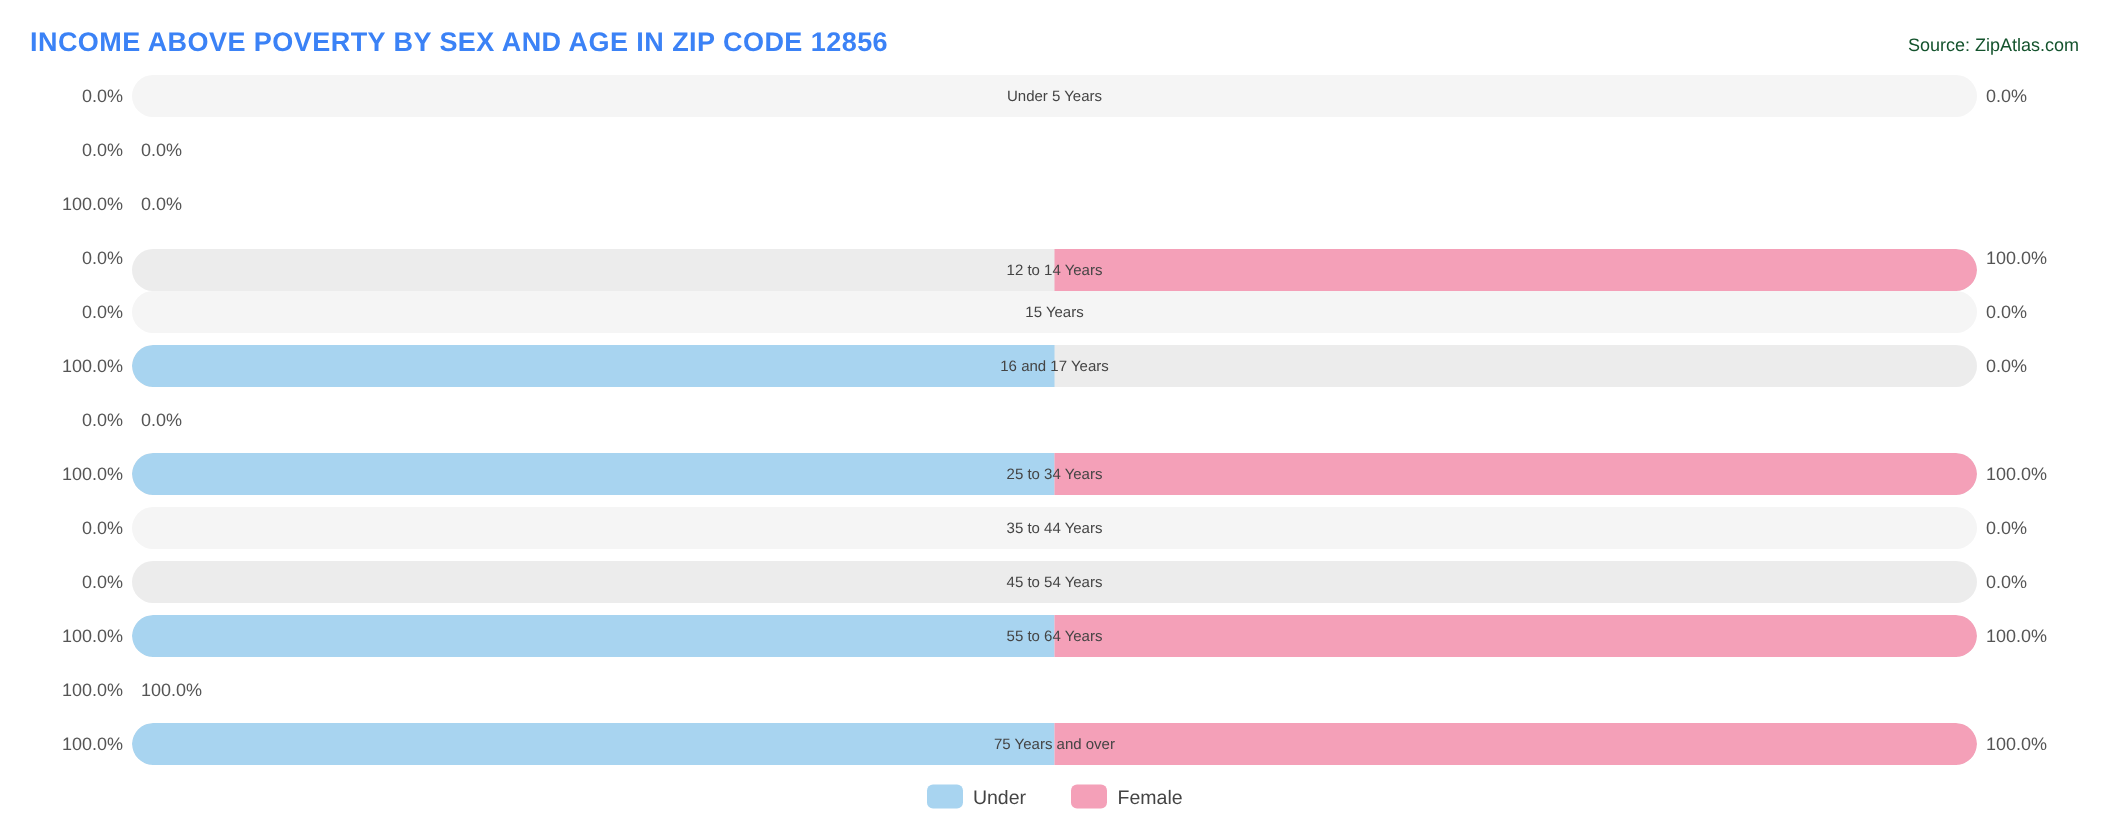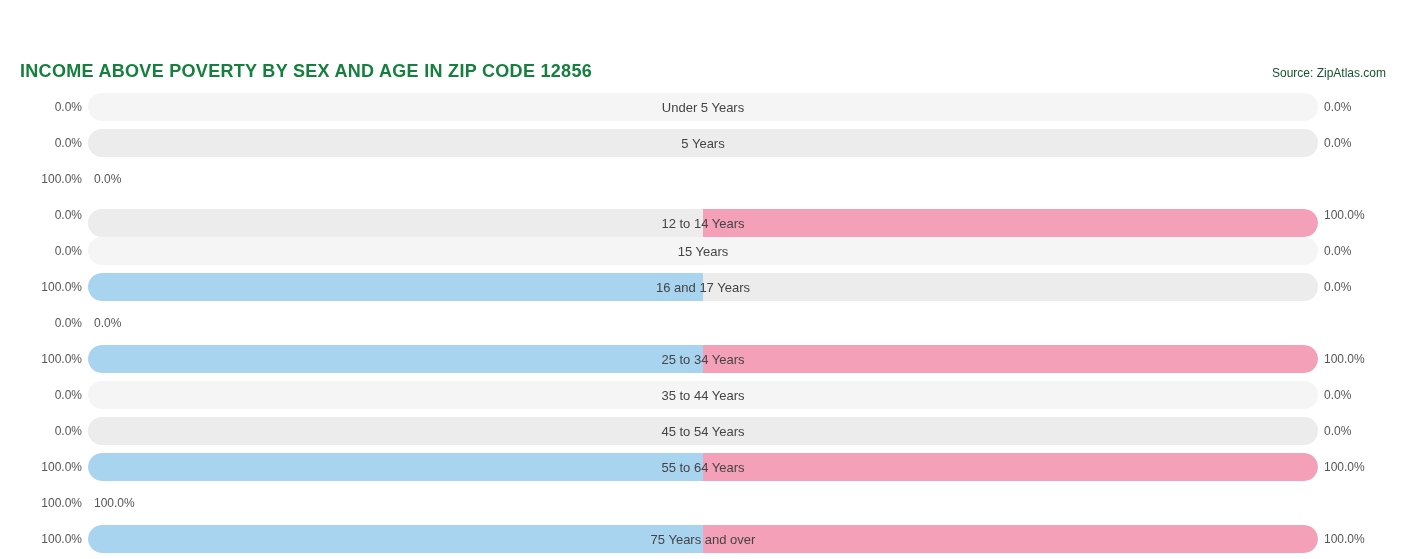--- a/index.html
+++ b/index.html
@@ -6,24 +6,23 @@
     body {
       background: #fff;
       font-family: Arial, sans-serif;
       width: 1406px;
       min-height: 559px;
       padding: 18px 20px 18px 20px;
     }
     .chart-title {
       font-size: 18px;
       font-weight: bold;
-      color: #15803d;
+      color: #3b82f6;
       margin-bottom: 6px;
       letter-spacing: 0.3px;
-      margin-top: 43px;
     }
     .source {
       font-size: 12px;
       color: #14532d;
       text-align: right;
       margin-top: -22px;
       margin-bottom: 10px;
     }
     .chart-container {
       width: 100%;
@@ -50,21 +49,21 @@
       height: 28px;
       background: #f0f0f0;
       border-radius: 14px;
       overflow: hidden;
       position: relative;
     }
     .bar-label {
       position: absolute;
       left: 50%;
       transform: translateX(-50%);
-      font-size: 13px;
+      font-size: 10px;
       color: #444;
       white-space: nowrap;
       font-weight: 500;
       z-index: 2;
       pointer-events: none;
     }
     .right-val {
       width: 68px;
       text-align: left;
       font-size: 12px;
@@ -109,25 +108,20 @@
       <div class="left-val">0.0%</div>
       <div class="bar-area" style="position: relative;">
         <div style="position: absolute; right: 50%; top: 0px; height: 100%; width: 0%; background: rgb(168, 212, 240); border-radius: 0px;"></div>
         <div style="position: absolute; left: 50%; top: 0px; height: 100%; width: 0%; background: rgb(244, 160, 184); border-radius: 0px;"></div>
         <div class="bar-label">Under 5 Years</div>
       </div>
       <div class="right-val">0.0%</div>
     </div>
     <div class="bar-row">
       <div class="left-val">0.0%</div>
-      <div class="bar-area" style="position: relative;">
-        <div style="position: absolute; right: 50%; top: 0px; height: 100%; width: 0%; background: rgb(168, 212, 240); border-radius: 0px;"></div>
-        <div style="position: absolute; left: 50%; top: 0px; height: 100%; width: 0%; background: rgb(244, 160, 184); border-radius: 0px;"></div>
-        <div class="bar-label">5 Years</div>
-      </div>
       <div class="right-val">0.0%</div>
     </div>
     <div class="bar-row">
       <div class="left-val">100.0%</div>
       <div class="right-val">0.0%</div>
     </div>
     <div class="bar-row">
       <div class="left-val">0.0%</div>
       <div class="bar-area" style="position: relative; margin-top: 16px;">
         <div style="position: absolute; right: 50%; top: 0px; height: 100%; width: 0%; background: rgb(168, 212, 240); border-radius: 0px;"></div>

